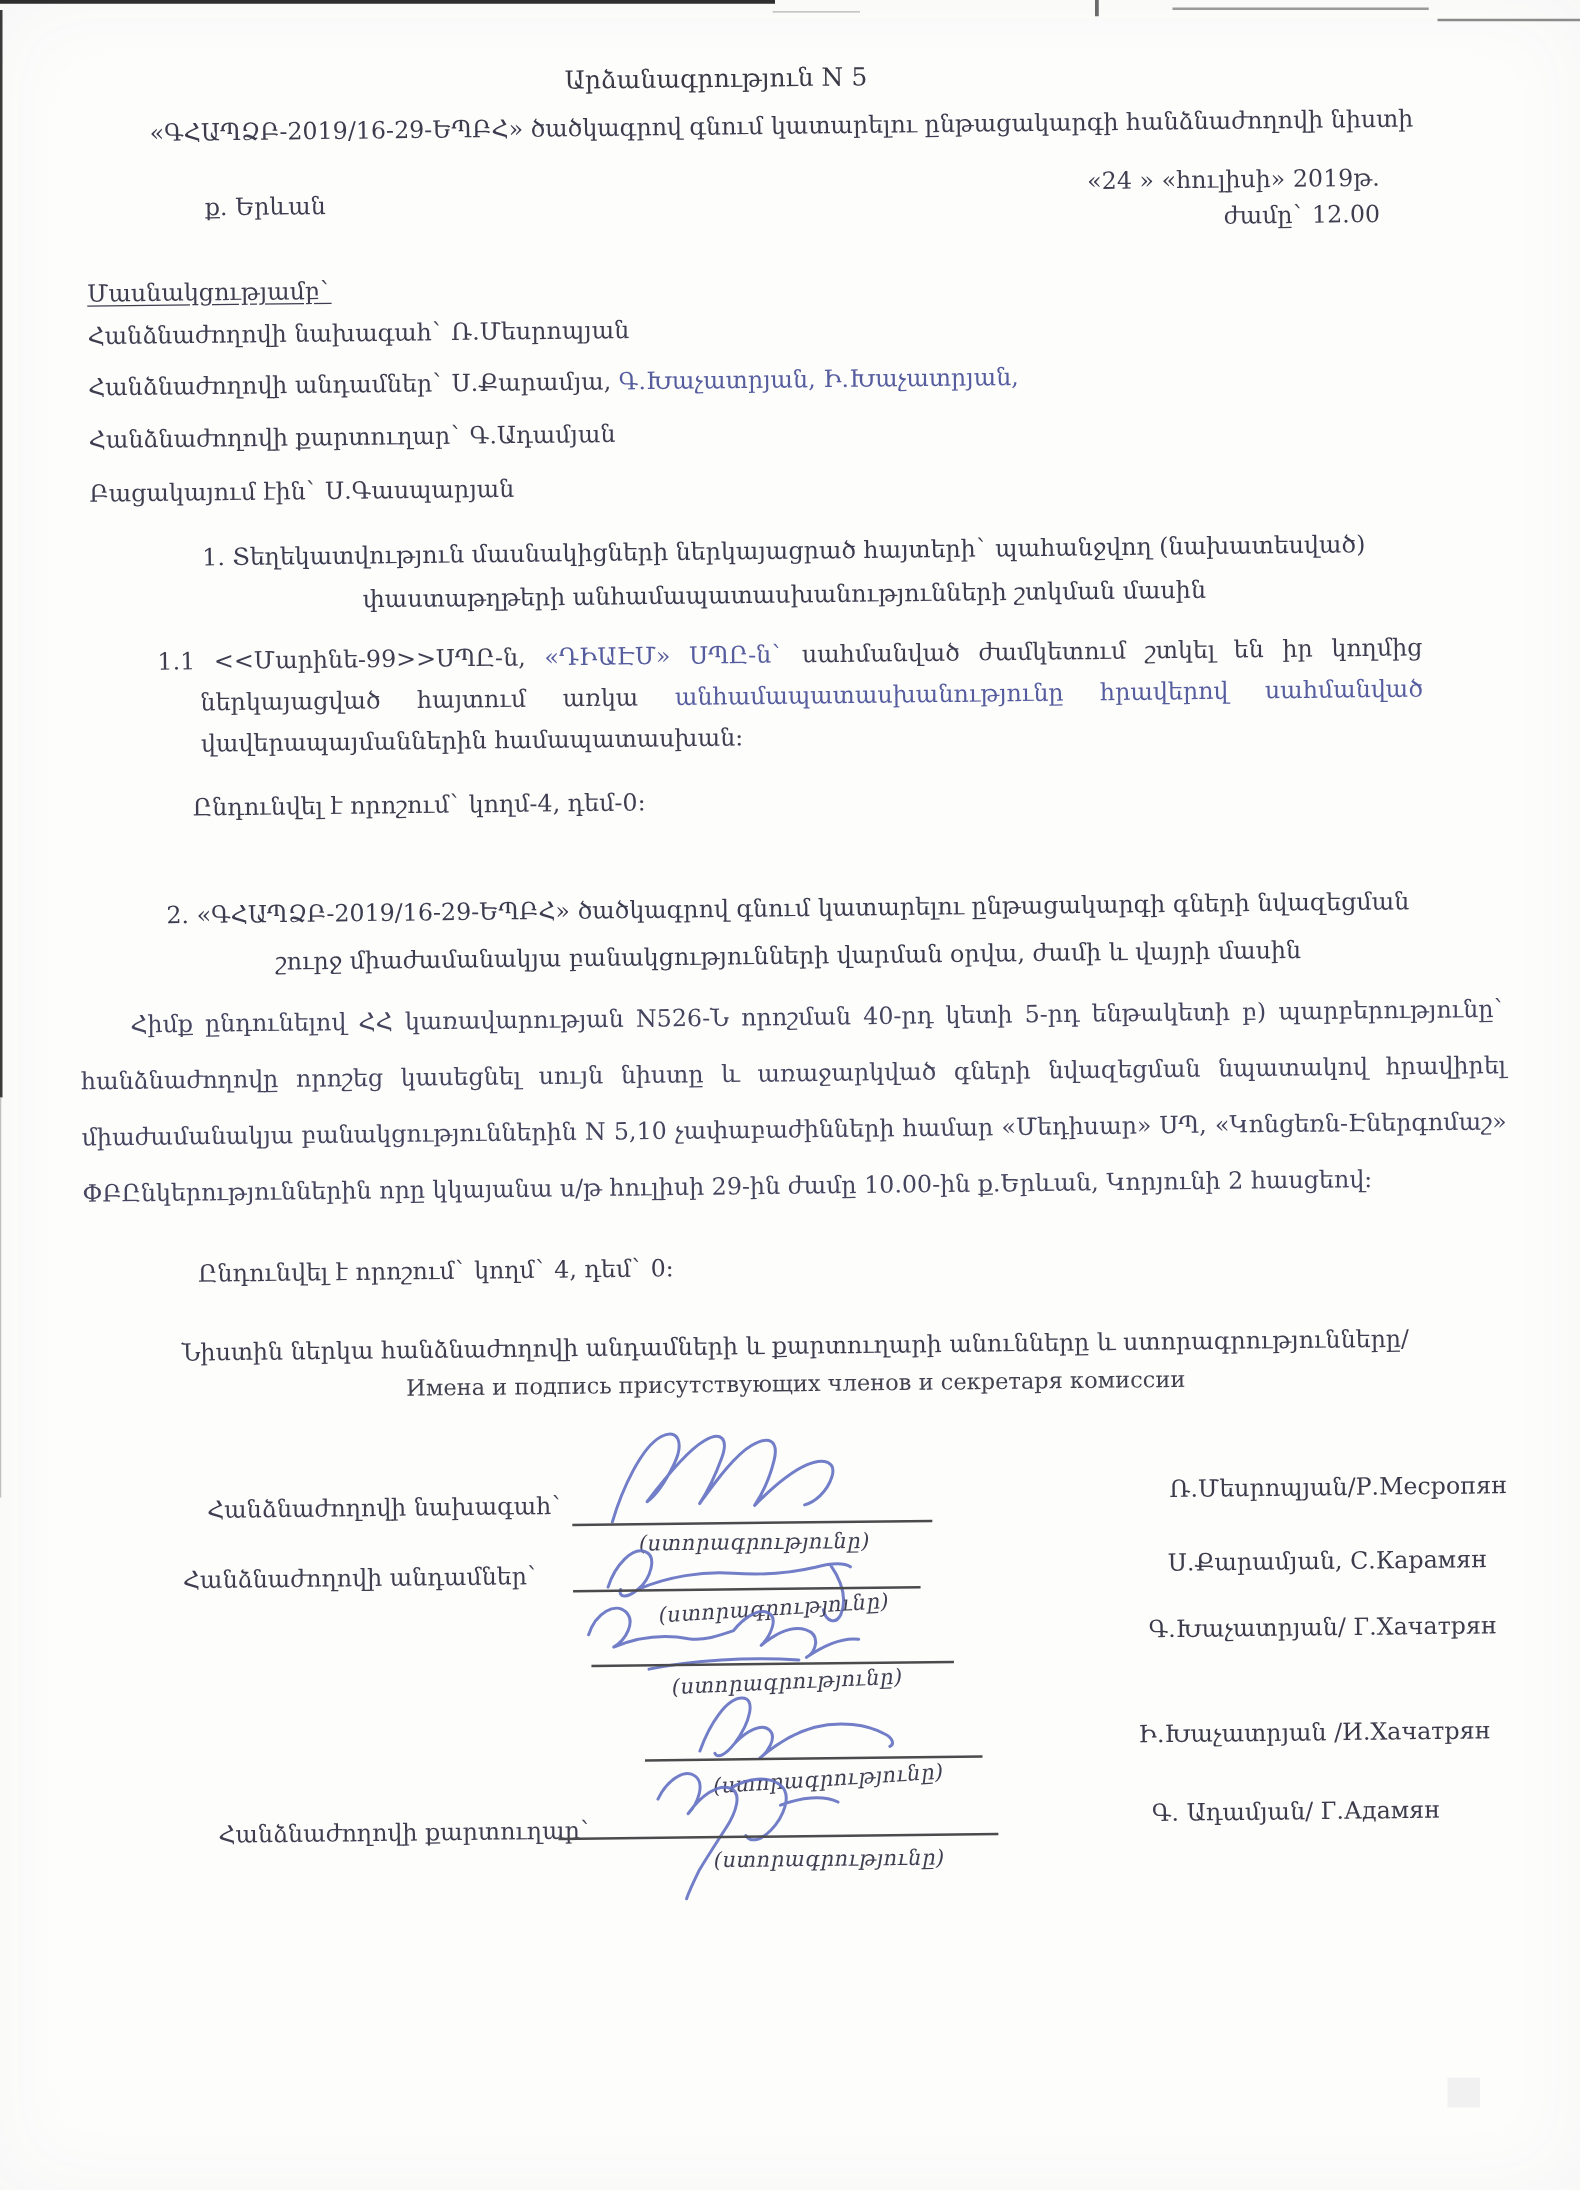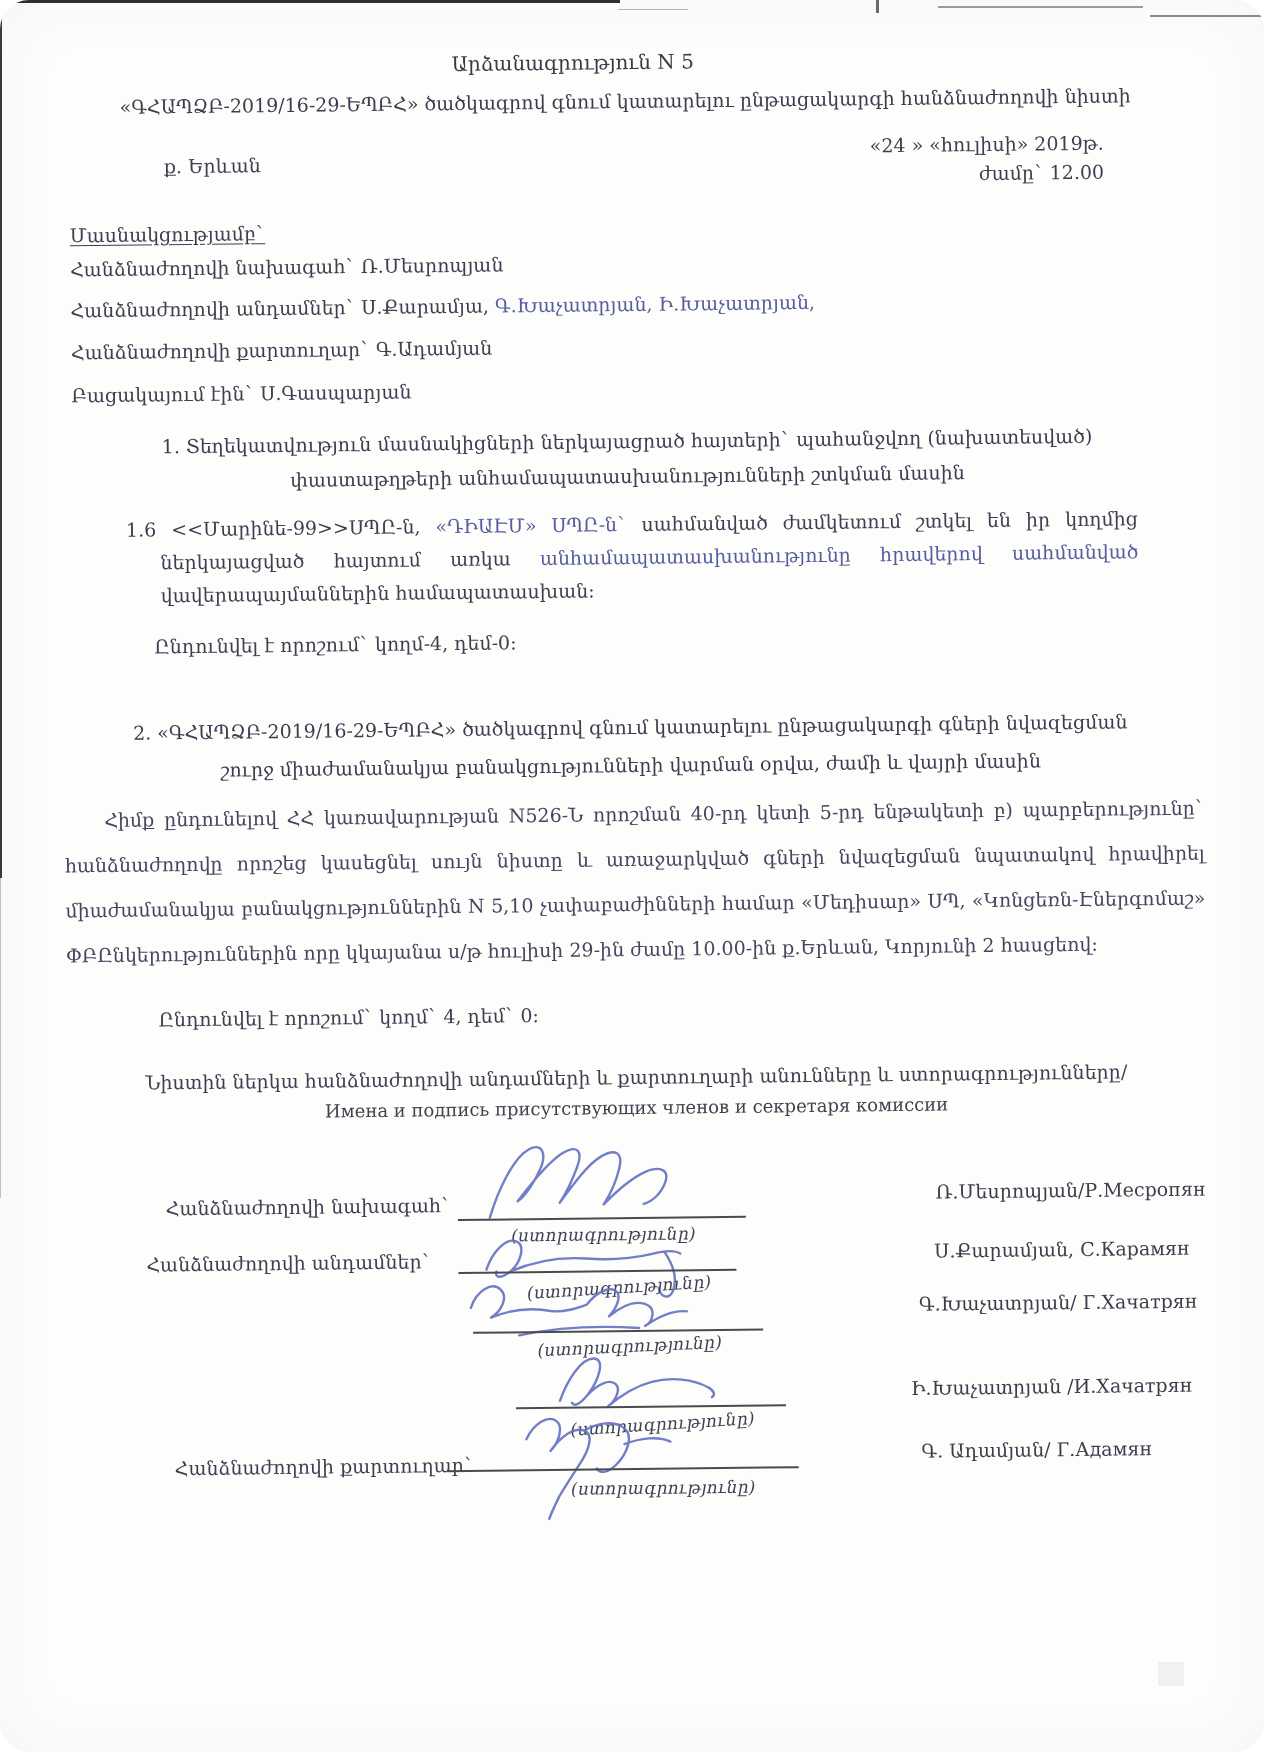--- a/index.html
+++ b/index.html
@@ -3,21 +3,20 @@
 <meta charset="utf-8">
 <style>
   * { margin:0; padding:0; box-sizing:border-box; }
   html,body { background:#ffffff; }
   .page {
     position:relative; width:1264px; height:1752px;
     background:#fdfdfc; overflow:hidden;
     font-family:"DejaVu Serif","DejaVu Sans",serif;
     color:#3e3e50;
     box-shadow: inset 0 0 70px rgba(80,80,90,0.04);
-    border-radius: 29px;
   }
   .content { position:absolute; inset:0; transform:rotate(-0.65deg); transform-origin:50% 40%; }
   .abs { position:absolute; }
   .fs19 { font-size:19px; }
   .fs20 { font-size:20px; }
   .center { text-align:center; }
   .right { text-align:right; }
   .justify { text-align:justify; }
   .u { text-decoration:underline; text-underline-offset:3px; }
   .blue-ink { color:#565d9e; }
@@ -62,21 +61,21 @@
     </div>
     <div class="abs fs19" style="left:75px;top:335px;">Հանձնաժողովի քարտուղար` Գ.Ադամյան</div>
     <div class="abs fs19" style="left:75px;top:378px;">Բացակայում էին` Ս.Գասպարյան</div>
 
     <div class="abs fs19 center" style="left:100px;top:424px;width:1060px;line-height:35px;color:#3c3c50;">
       <div>1.   Տեղեկատվություն մասնակիցների ներկայացրած հայտերի` պահանջվող (նախատեսված)</div>
       <div>փաստաթղթերի անհամապատասխանությունների շտկման մասին</div>
     </div>
 
     <div class="abs fs19 justify" style="left:128px;top:508px;width:1012px;line-height:33px;padding-left:34px;text-indent:-34px;">
-      <span>1.6</span>
+      <span>1.1</span>
       <span>&lt;&lt;Մարինե-99&gt;&gt;ՍՊԸ-ն, </span><span class="blue-ink">«ԴԻԱԷՄ» ՍՊԸ-ն` </span><span>սահմանված ժամկետում շտկել են իր կողմից ներկայացված հայտում առկա </span><span class="blue-ink">անհամապատասխանությունը հրավերով սահմանված </span><span>վավերապայմաններին համապատասխան:</span>
     </div>
 
     <div class="abs fs19" style="left:155px;top:630px;">Ընդունվել է որոշում`  կողմ-4, դեմ-0:</div>
 
     <div class="abs fs19 center" style="left:100px;top:708px;width:1060px;line-height:38px;color:#3c3c50;">
       <div>2.   «ԳՀԱՊՁԲ-2019/16-29-ԵՊԲՀ» ծածկագրով գնում կատարելու ընթացակարգի գների նվազեցման</div>
       <div>շուրջ միաժամանակյա բանակցությունների վարման օրվա, ժամի և վայրի մասին</div>
     </div>
 

